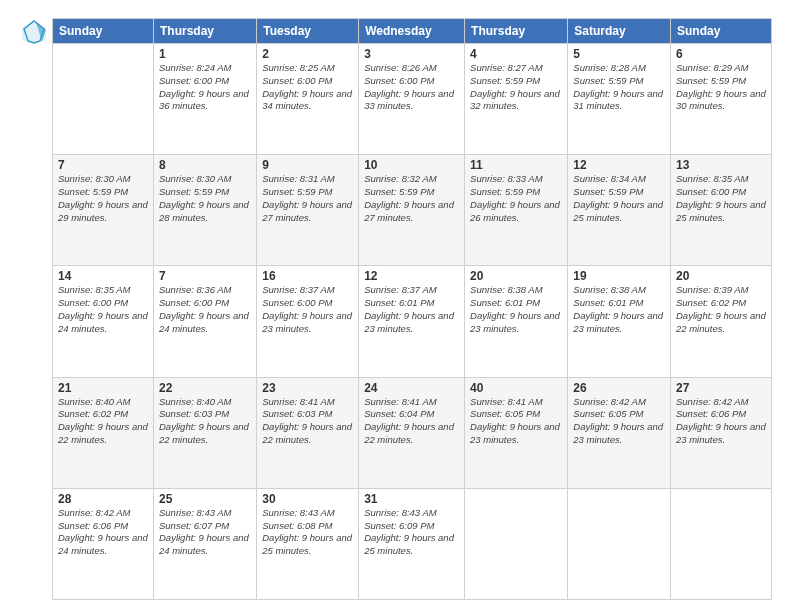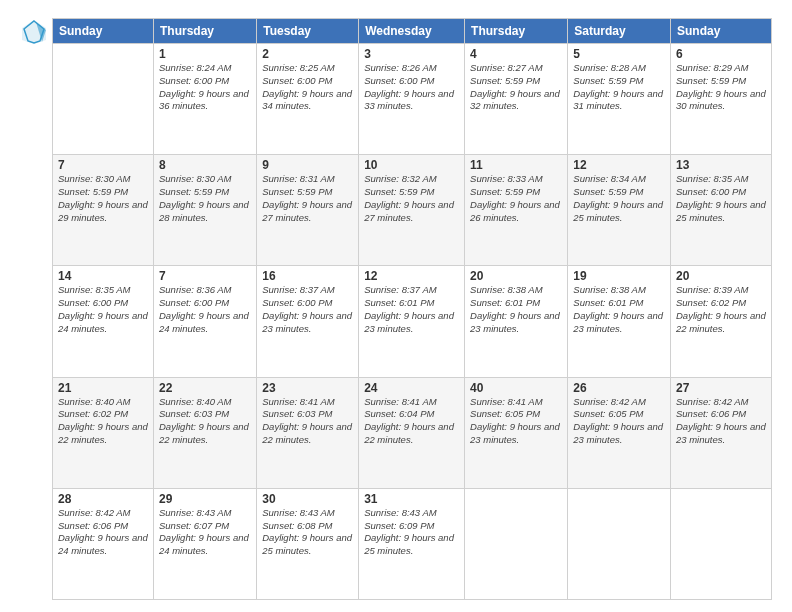--- a/index.html
+++ b/index.html
@@ -190,21 +190,21 @@
           <td><span class="day-number">40</span>
 <span class="day-info">Sunrise: 8:41 AM<br>Sunset: 6:05 PM<br>Daylight: 9 hours and 23 minutes.</span></td>
           <td><span class="day-number">26</span>
 <span class="day-info">Sunrise: 8:42 AM<br>Sunset: 6:05 PM<br>Daylight: 9 hours and 23 minutes.</span></td>
           <td><span class="day-number">27</span>
 <span class="day-info">Sunrise: 8:42 AM<br>Sunset: 6:06 PM<br>Daylight: 9 hours and 23 minutes.</span></td>
         </tr>
         <tr>
           <td><span class="day-number">28</span>
 <span class="day-info">Sunrise: 8:42 AM<br>Sunset: 6:06 PM<br>Daylight: 9 hours and 24 minutes.</span></td>
-          <td><span class="day-number">29</span>
+          <td><span class="day-number">25</span>
 <span class="day-info">Sunrise: 8:43 AM<br>Sunset: 6:07 PM<br>Daylight: 9 hours and 24 minutes.</span></td>
           <td><span class="day-number">30</span>
 <span class="day-info">Sunrise: 8:43 AM<br>Sunset: 6:08 PM<br>Daylight: 9 hours and 25 minutes.</span></td>
           <td><span class="day-number">31</span>
 <span class="day-info">Sunrise: 8:43 AM<br>Sunset: 6:09 PM<br>Daylight: 9 hours and 25 minutes.</span></td>
           <td class="empty-cell"></td>
           <td class="empty-cell"></td>
           <td class="empty-cell"></td>
         </tr>
       </tbody>

